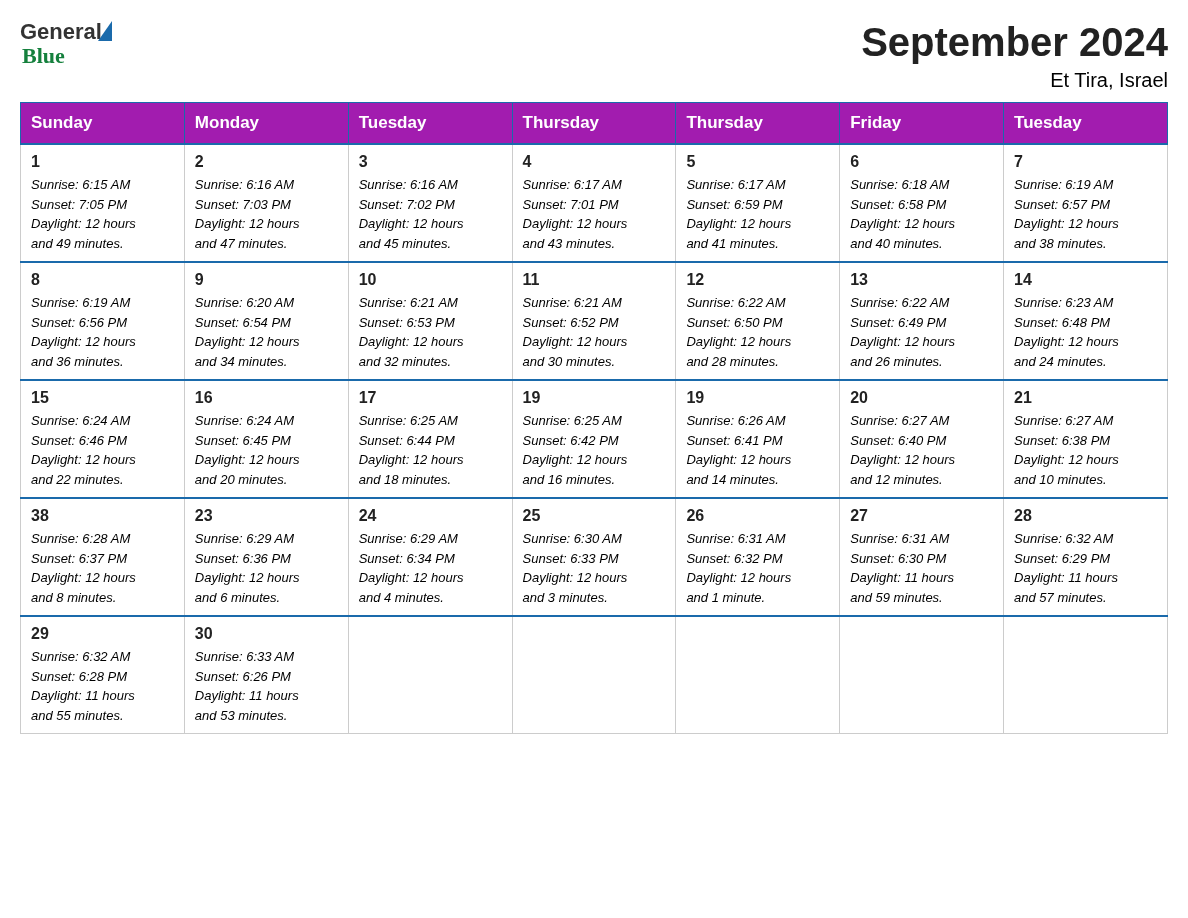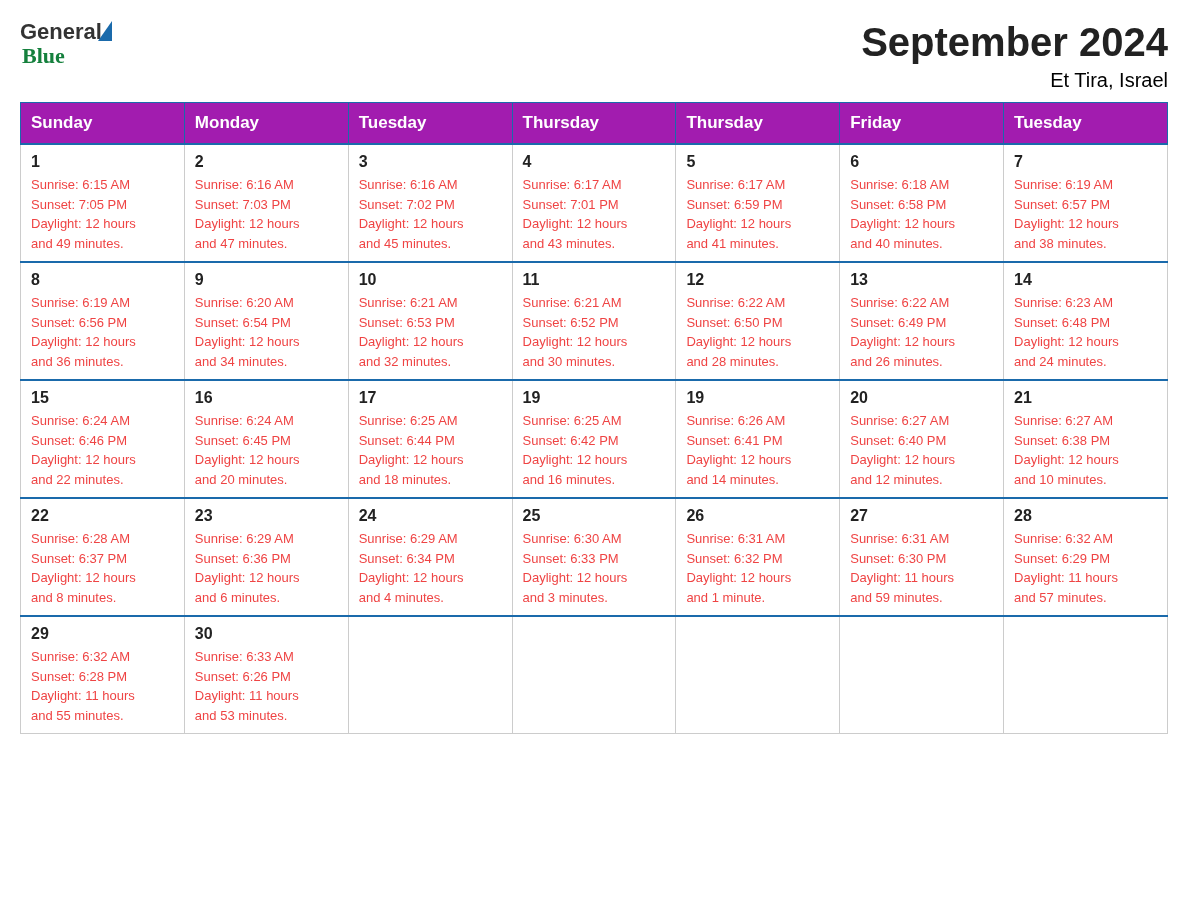--- a/index.html
+++ b/index.html
@@ -76,21 +76,22 @@
       color: #222;
     }
     .day-number {
       font-size: 16px;
       font-weight: bold;
       margin-bottom: 4px;
     }
     .day-info {
       font-size: 13px;
       line-height: 1.5;
-      color: #ef4444;
+      color: #000000;
+      font-style: italic;
     }
     .empty-cell {
       background: #fff;
     }
     tr.week-row td {
       border-top: 2px solid #1a6aab;
     }
   </style>
 </head>
 <body>
@@ -314,21 +315,21 @@
         <div class="day-info">
           Sunrise: 6:27 AM<br>
           Sunset: 6:38 PM<br>
           Daylight: 12 hours<br>
           and 10 minutes.
         </div>
       </td>
       </tr>
       <tr class="week-row">
         <td>
-        <div class="day-number">22</div>
+        <div class="day-number">38</div>
         <div class="day-info">
           Sunrise: 6:28 AM<br>
           Sunset: 6:37 PM<br>
           Daylight: 12 hours<br>
           and 8 minutes.
         </div>
       </td>
         <td>
         <div class="day-number">23</div>
         <div class="day-info">

